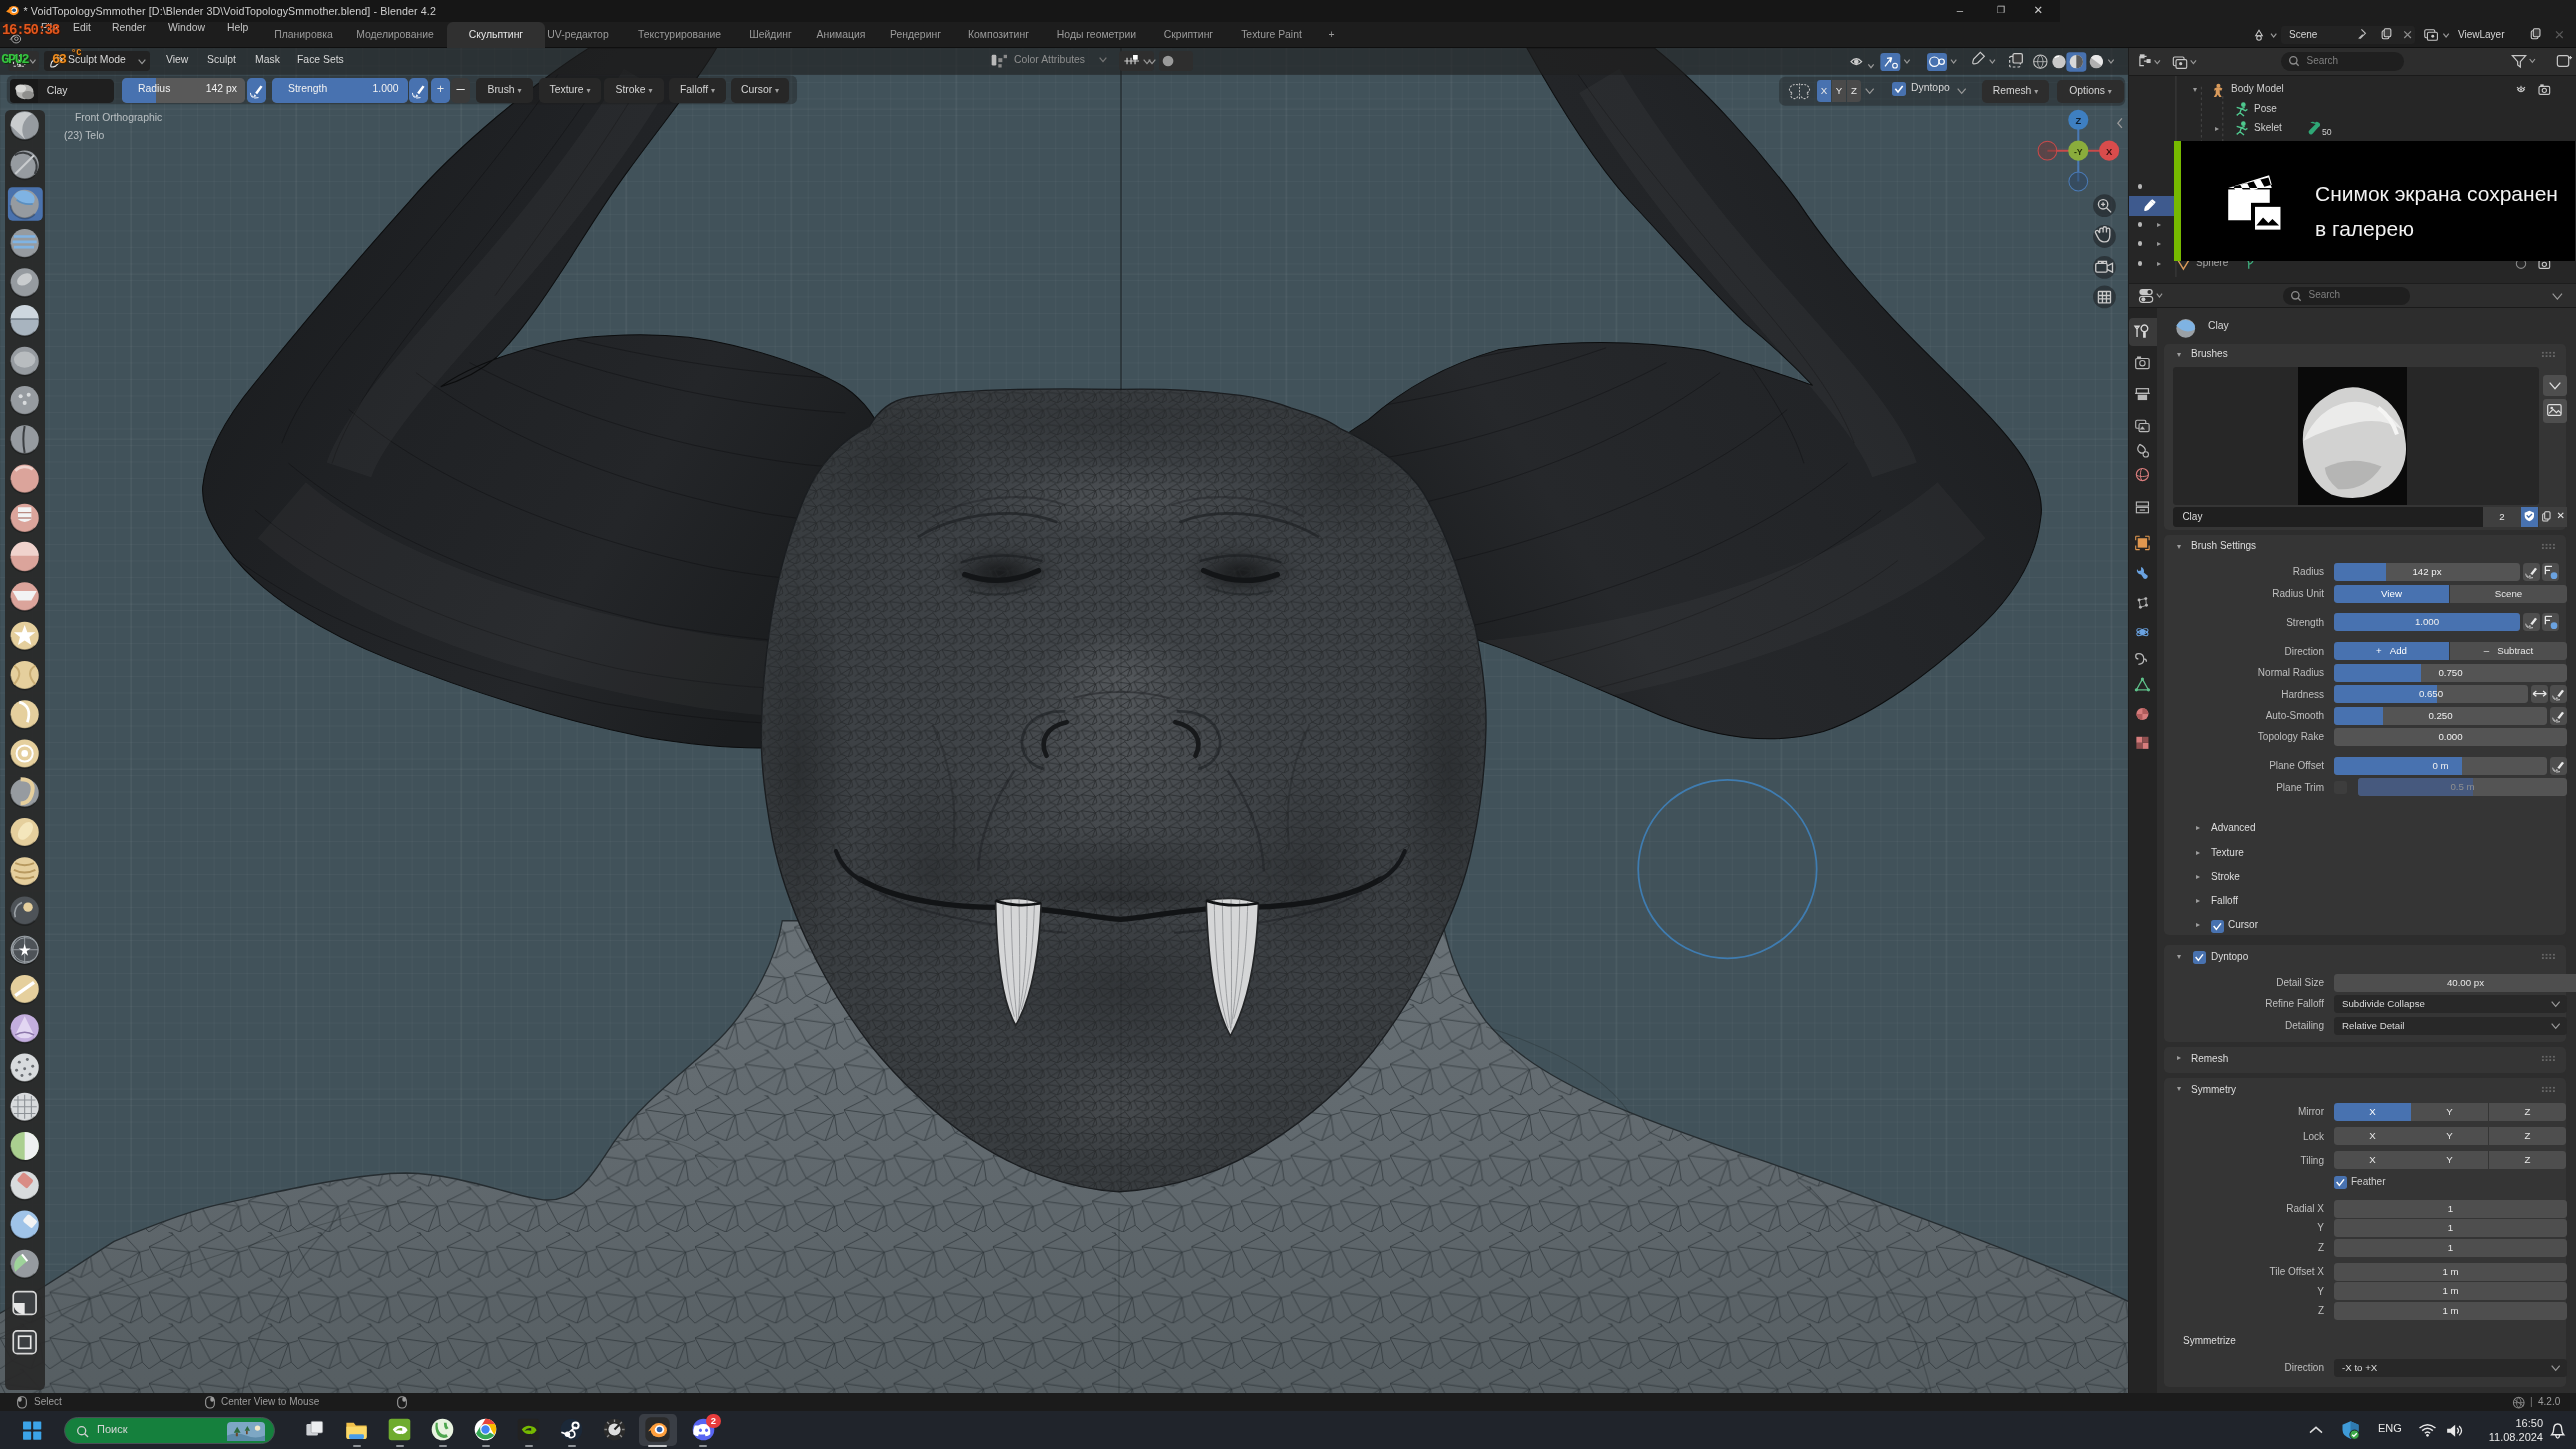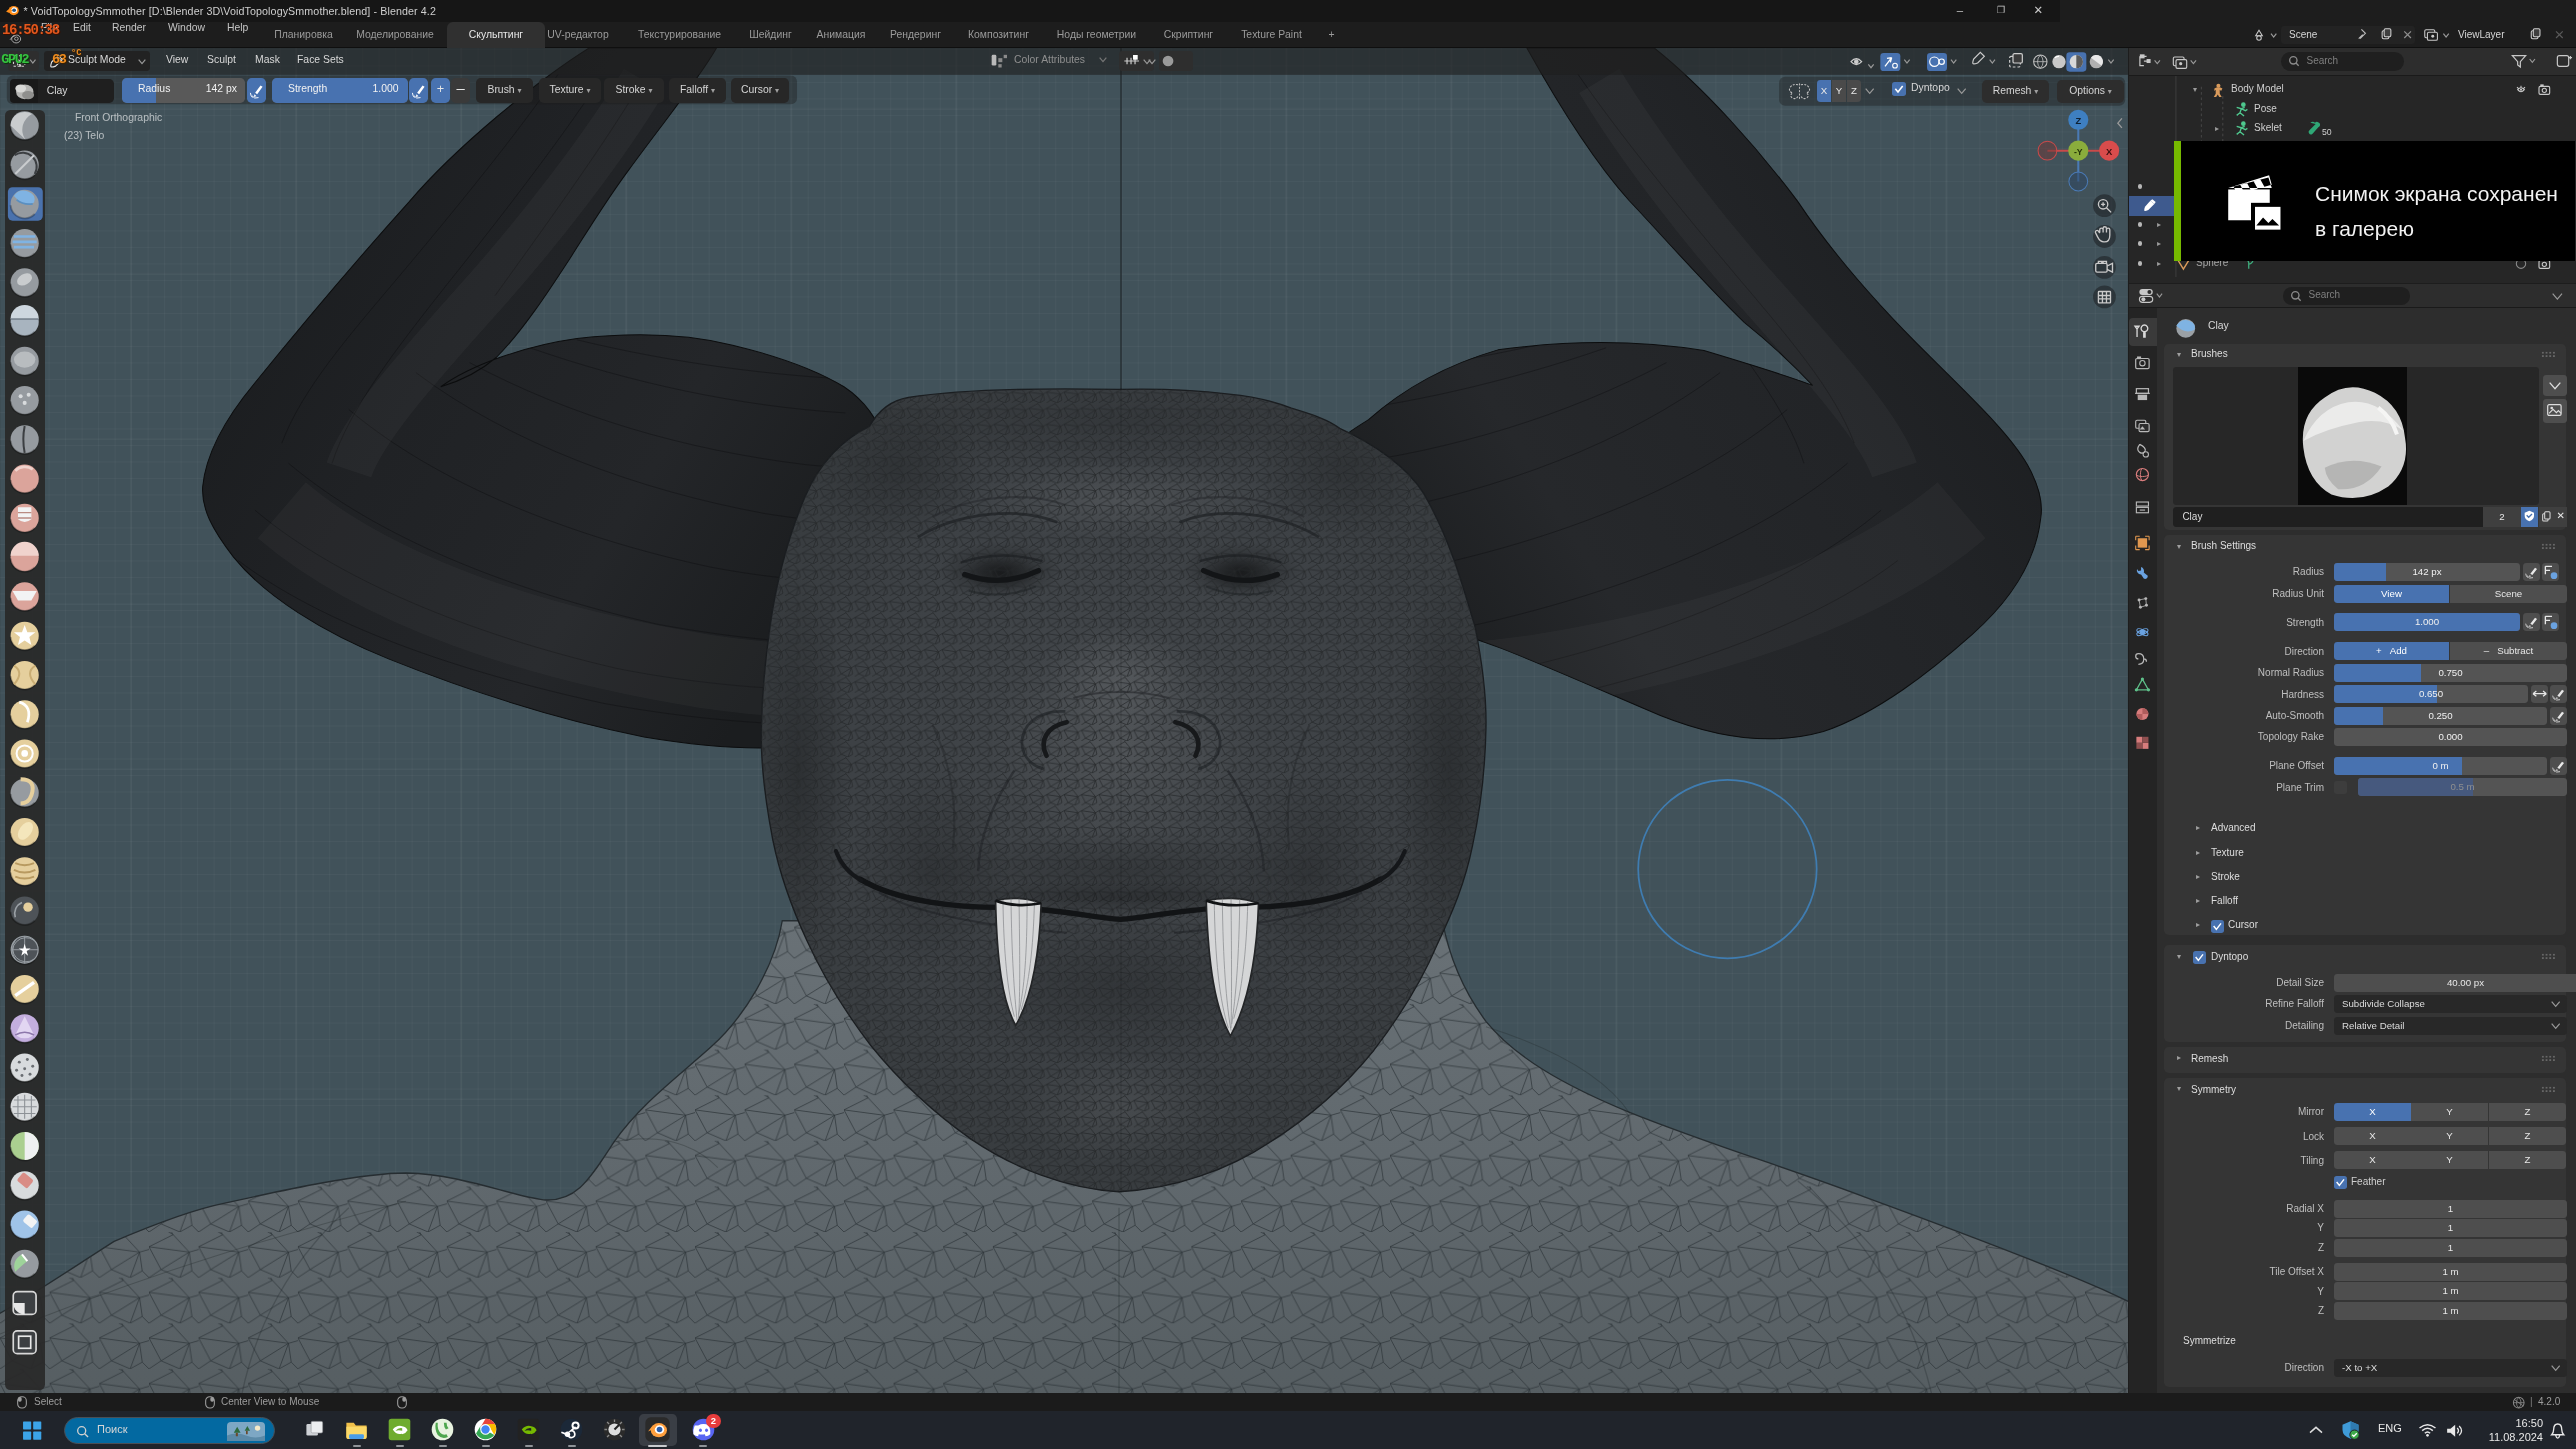--- a/index.html
+++ b/index.html
@@ -1087,21 +1087,21 @@
     </div>
   <div id="taskbar">
       <svg class="tbicon" style="left:19px" width="27" height="27" viewBox="0 0 40 40">
         <g fill="#3ca4e8">
           <rect x="6" y="8" width="12" height="12" rx="1"></rect>
           <rect x="21" y="8" width="12" height="12" rx="1"></rect>
           <rect x="6" y="23" width="12" height="12" rx="1"></rect>
           <rect x="21" y="23" width="12" height="12" rx="1"></rect>
         </g>
       </svg>
-      <div style="position:absolute;left:64px;top:6px;width:211px;height:27px;background:#0369a1;border-radius:13.4px;border:0.7px solid #4a4f56">
+      <div style="position:absolute;left:64px;top:6px;width:211px;height:27px;background:#15803d;border-radius:13.4px;border:0.7px solid #4a4f56">
         <svg style="position:absolute;left:10.7px;top:6.7px" width="13.4" height="13.4" viewBox="0 0 20 20">
           <circle cx="8.5" cy="8.5" r="6" fill="none" stroke="#d0d0d0" stroke-width="2"></circle>
           <path d="M13,13 l5,5" stroke="#d0d0d0" stroke-width="2"></path>
         </svg>
         <span style="position:absolute;left:32px;top:5.4px;color:#d6d6d6;font-size:11px">Поиск</span>
         <svg style="position:absolute;right:9.4px;top:4px" width="38" height="19" viewBox="0 0 56 28">
           <rect width="56" height="28" rx="6" fill="#7da7c4"></rect>
           <path d="M0,20 q14,-6 28,0 q14,6 28,0 v8 h-56 z" fill="#5b8aa8"></path>
           <path d="M10,16 l5,-9 5,9 z M8,18 h14 M26,13 l4,-7 4,7 z M25,15 h10" fill="#2e6b3e" stroke="none"></path>
           <rect x="13" y="16" width="3" height="5" fill="#6b4a2e"></rect>

